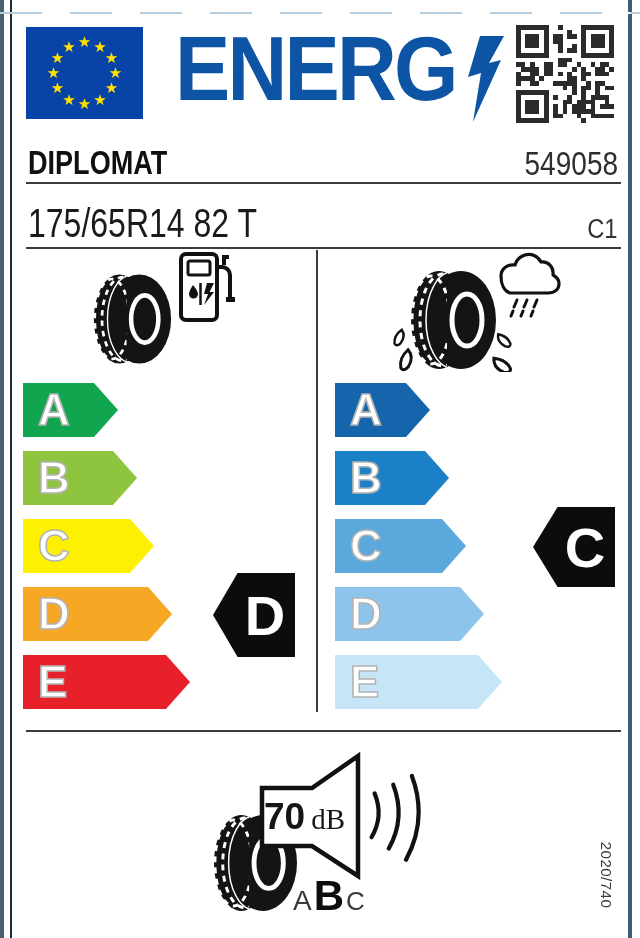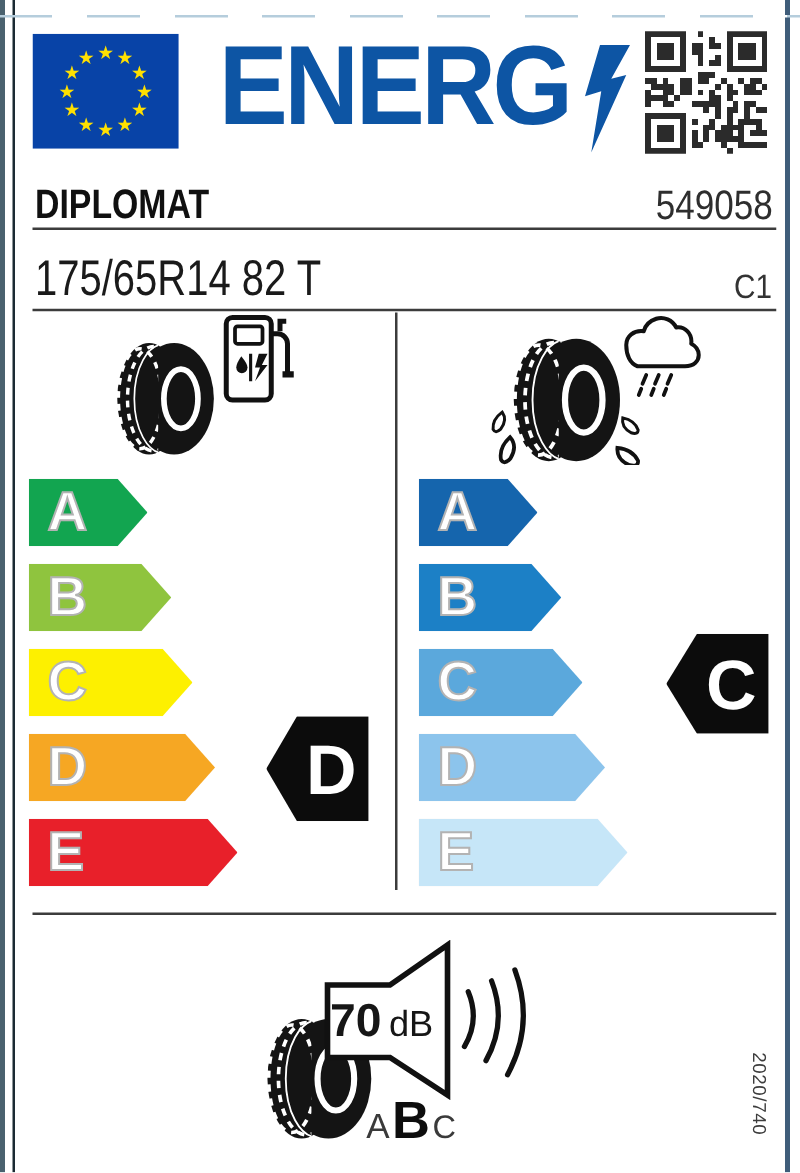--- a/index.html
+++ b/index.html
@@ -34,21 +34,21 @@
   .arrow{height:54px;clip-path:polygon(0 0,calc(100% - 24px) 0,100% 50%,calc(100% - 24px) 100%,0 100%);
          filter:drop-shadow(0 0 .8px #8a8a8a);}
   .grade-letter{display:flex;align-items:center;height:100%;padding-left:15px;
                 font-size:44px;font-weight:bold;color:#fff;-webkit-text-stroke:1.6px #b3b3b3;}
   .badge{clip-path:polygon(0 50%,30% 0,100% 0,100% 100%,30% 100%);display:flex;align-items:center;justify-content:center;}
   .badge span{font-size:56px;font-weight:bold;color:#fff;padding-left:22px;}
 
   
   .db-box{left:264px;top:796px;width:72px;height:44px;display:flex;align-items:baseline;gap:6px;color:#161616;}
   .db-val{font-size:37px;font-weight:bold;}
-  .db-unit{font-size:29px;}
+  .db-unit{font-size:29px;font-family:Liberation Serif, serif;}
   .abc{left:293px;top:872px;width:90px;height:44px;display:flex;align-items:baseline;letter-spacing:2px;}
   .abc .na{font-size:28px;color:#3a3a3a;}
   .abc .nb{font-size:42px;font-weight:bold;color:#0d0d0d;}
   .abc .nc{font-size:26px;color:#3a3a3a;}
   .regulation{left:561px;top:866px;width:90px;height:18px;text-align:center;font-size:15px;color:#3d3d3d;
               letter-spacing:.5px;transform:rotate(90deg);white-space:nowrap;}
   svg{display:block;}
 </style>
 </head>
 <body>

